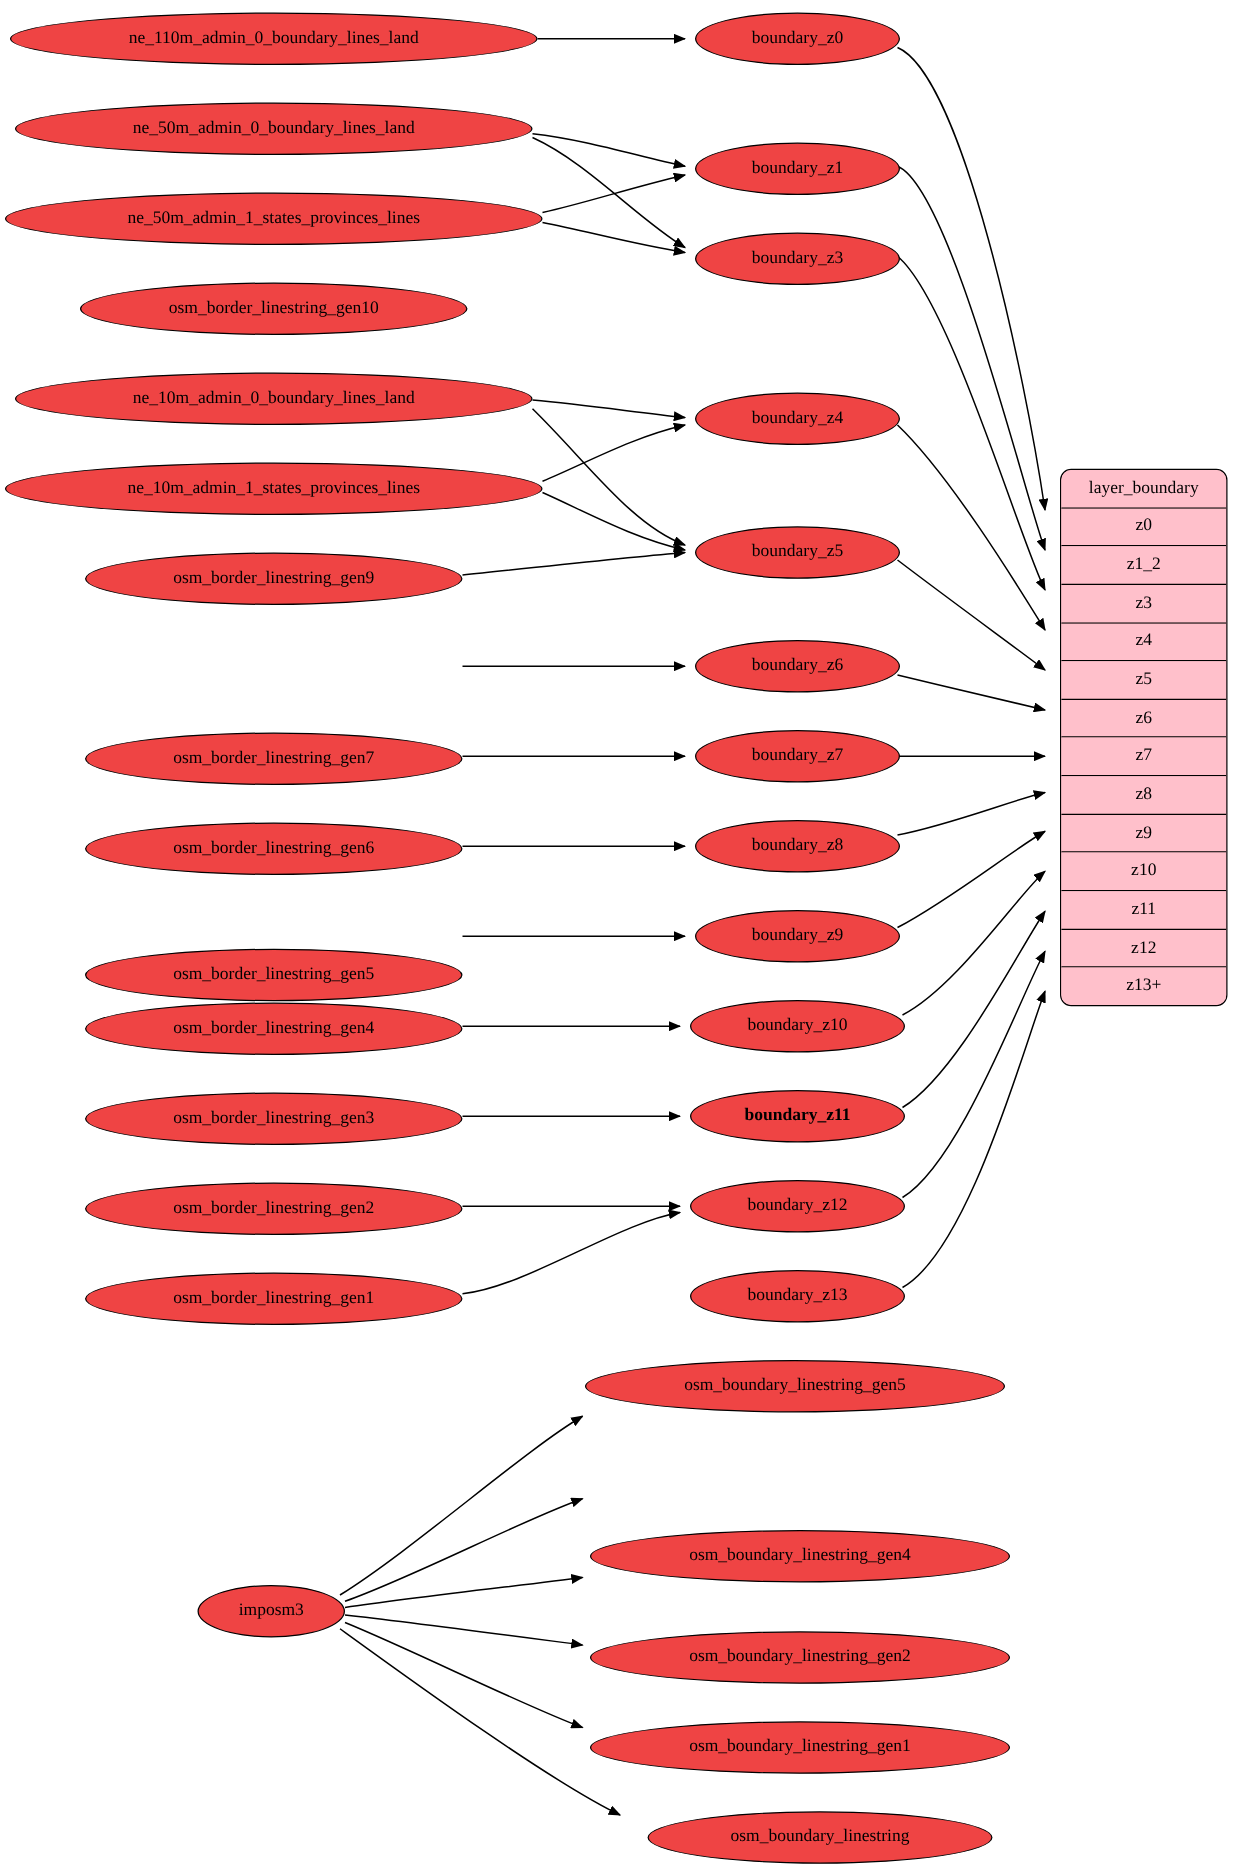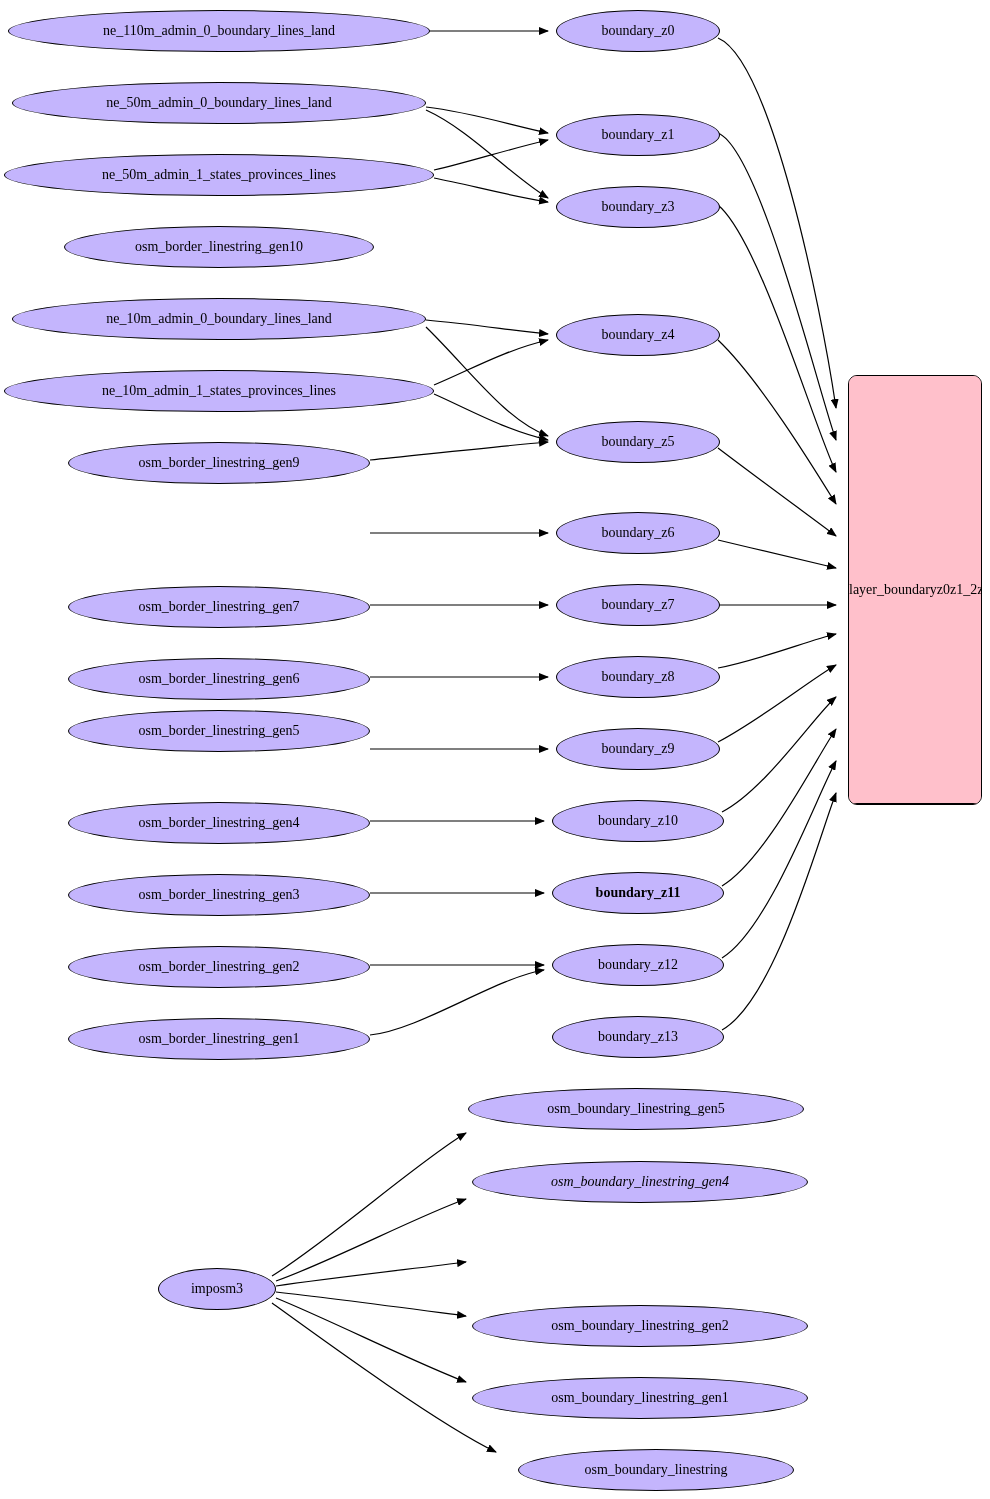--- a/index.html
+++ b/index.html
@@ -21,37 +21,37 @@
     top: 0;
     width: 990px;
     height: 1499px;
     pointer-events: none;
   }
   .node-ellipse {
     position: absolute;
     box-sizing: border-box;
     border: 1px solid #000000;
     border-radius: 50%;
-    background: #c4b5fd;
+    background: #ef4444;
     display: flex;
     align-items: center;
     justify-content: center;
     font-size: 14px;
     color: #000000;
     white-space: nowrap;
   }
   .record-table {
     position: absolute;
     box-sizing: border-box;
     background: #ffc0cb;
     border: 1px solid #000000;
     border-radius: 9px;
     overflow: hidden;
     display: flex;
-    flex-direction: row;
+    flex-direction: column;
   }
   .record-row {
     box-sizing: border-box;
     flex: 1 1 auto;
     display: flex;
     align-items: center;
     justify-content: center;
     font-size: 14px;
     color: #000000;
     border-bottom: 1px solid #000000;
@@ -136,21 +136,21 @@
     </div>
   <div class="node-ellipse" style="left:68px; top:442px; width:302px; height:42px;">
       <span>osm_border_linestring_gen9</span>
     </div>
   <div class="node-ellipse" style="left:68px; top:586px; width:302px; height:42px;">
       <span>osm_border_linestring_gen7</span>
     </div>
   <div class="node-ellipse" style="left:68px; top:658px; width:302px; height:42px;">
       <span>osm_border_linestring_gen6</span>
     </div>
-  <div class="node-ellipse" style="left:68px; top:710px; width:302px; height:42px;">
+  <div class="node-ellipse" style="left:68px; top:759px; width:302px; height:42px;">
       <span>osm_border_linestring_gen5</span>
     </div>
   <div class="node-ellipse" style="left:68px; top:802px; width:302px; height:42px;">
       <span>osm_border_linestring_gen4</span>
     </div>
   <div class="node-ellipse" style="left:68px; top:874px; width:302px; height:42px;">
       <span>osm_border_linestring_gen3</span>
     </div>
   <div class="node-ellipse" style="left:68px; top:946px; width:302px; height:42px;">
       <span>osm_border_linestring_gen2</span>
@@ -215,21 +215,21 @@
     <div class="record-row">z12</div>
     <div class="record-row">z13+</div>
   </div>
 
   <div class="node-ellipse" style="left:158px; top:1268px; width:118px; height:42px;">
       <span>imposm3</span>
     </div>
   <div class="node-ellipse" style="left:468px; top:1088px; width:336px; height:42px;justify-content:center;">
       <span>osm_boundary_linestring_gen5</span>
     </div>
-  <div class="node-ellipse" style="left:472px; top:1161px; width:336px; height:42px;font-style:italic;">
+  <div class="node-ellipse" style="left:472px; top:1224px; width:336px; height:42px;">
       <span>osm_boundary_linestring_gen4</span>
     </div>
   <div class="node-ellipse" style="left:472px; top:1305px; width:336px; height:42px;">
       <span>osm_boundary_linestring_gen2</span>
     </div>
   <div class="node-ellipse" style="left:472px; top:1377px; width:336px; height:42px;">
       <span>osm_boundary_linestring_gen1</span>
     </div>
   <div class="node-ellipse" style="left:518px; top:1449px; width:276px; height:42px;">
       <span>osm_boundary_linestring</span>

